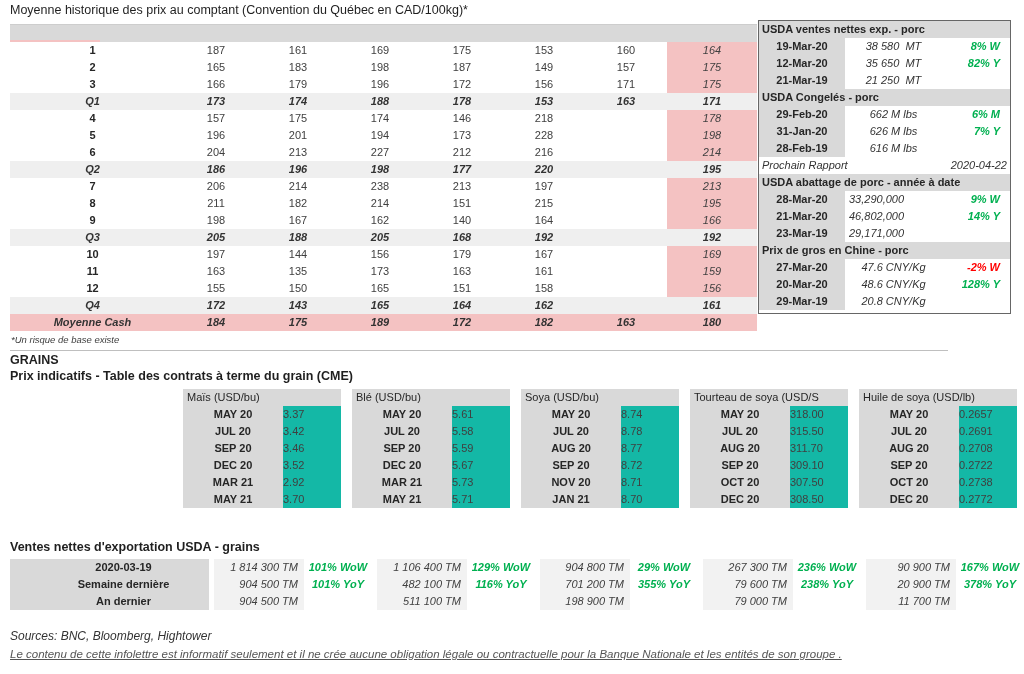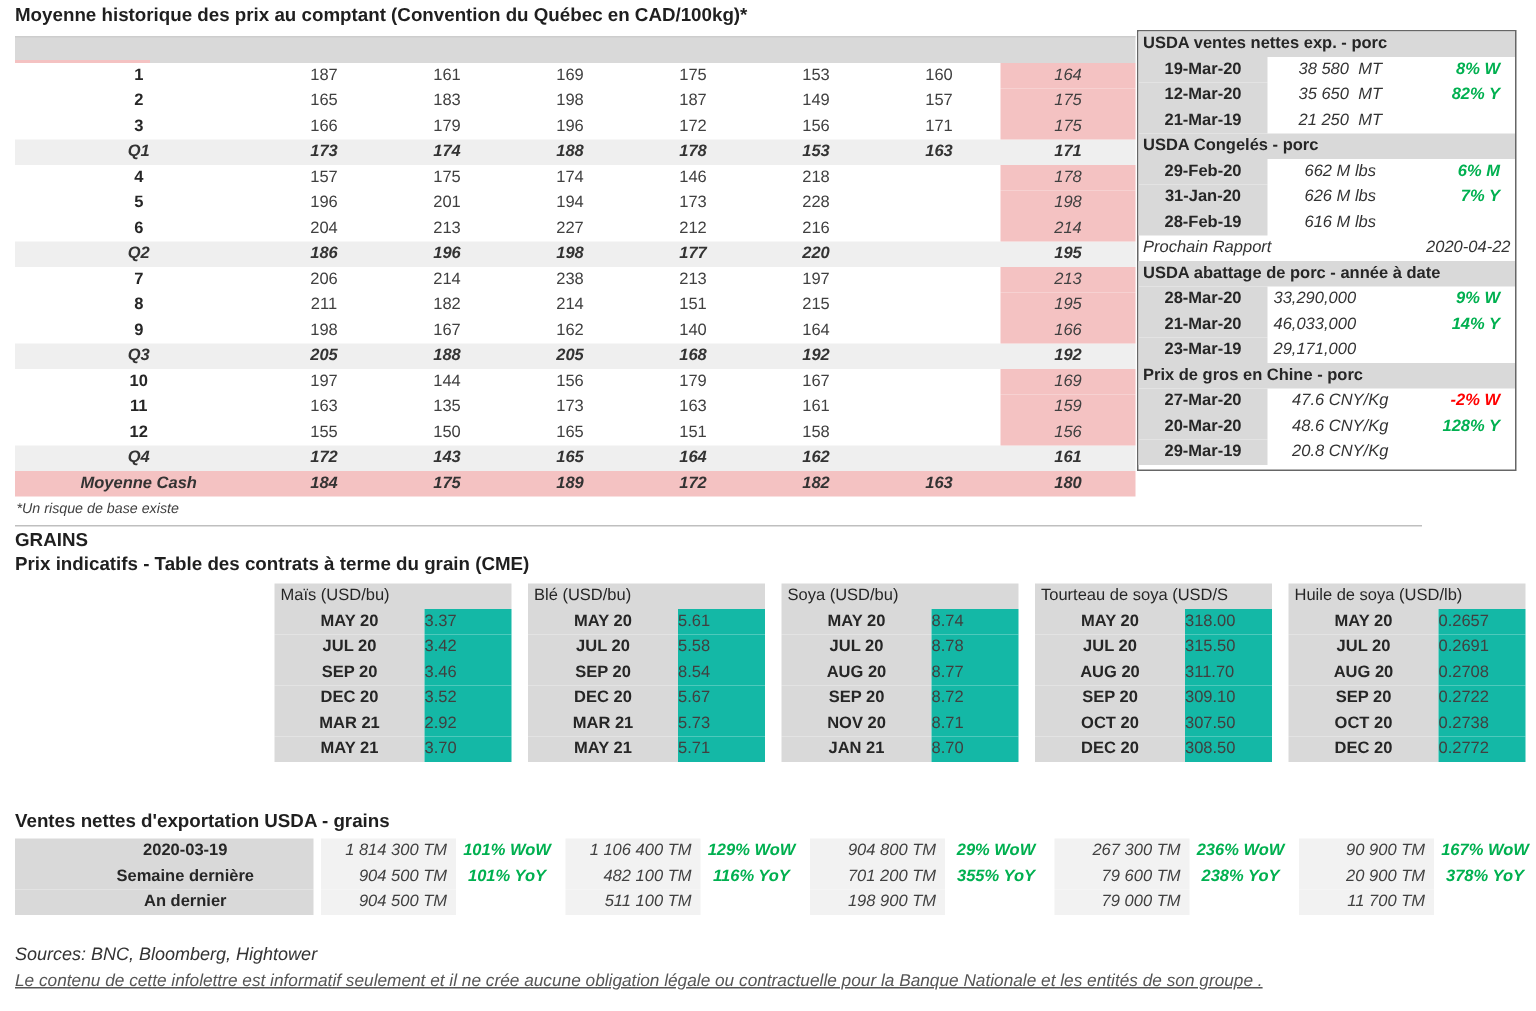--- a/index.html
+++ b/index.html
@@ -1,18 +1,18 @@
 <!DOCTYPE html>
 <html><head>
 <meta charset="utf-8">
 <style>
   html,body{margin:0;padding:0;background:#fff;}
   .page{position:relative;width:1024px;height:674px;background:#fff;overflow:hidden;
         font-family:"Liberation Sans","DejaVu Sans",sans-serif;}
-  .h-title{position:absolute;left:10px;top:3px;font-size:12.5px;font-weight:bold;color:#1f1f1f;}
+  .h-title{position:absolute;left:10px;top:3px;font-size:12.5px;font-weight:normal;color:#1f1f1f;}
   
   #main-table{position:absolute;left:10px;top:24px;width:747px;}
   .mrow{display:flex;height:17px;line-height:17px;font-size:11px;color:#404040;}
   .mc{text-align:center;overflow:hidden;}
   .c-label{width:165px;font-weight:bold;color:#262626;}
   .c-y{width:82px;}
   .c-avg{width:90px;}
   .r-head{background:#D9D9D9;border-top:1px solid #CDCDCD;flex-direction:column;}
   .r-head .c-label{font-weight:normal;color:#333;}
   .r-head .c-y{font-weight:bold;color:#262626;}
@@ -287,21 +287,21 @@
         <div>2020-04-22</div>
       </div>
       <div class="sp-h">USDA abattage de porc - année à date</div>
       <div class="sp-row">
         <div class="sp-date">28-Mar-20</div>
         <div class="sp-val left">33,290,000</div>
         <div class="sp-pct" style="color: rgb(0, 176, 80);">9% W</div>
       </div>
       <div class="sp-row">
         <div class="sp-date">21-Mar-20</div>
-        <div class="sp-val left">46,033,000</div>
+        <div class="sp-val left">46,802,000</div>
         <div class="sp-pct" style="color: rgb(0, 176, 80);">14% Y</div>
       </div>
       <div class="sp-row">
         <div class="sp-date">23-Mar-19</div>
         <div class="sp-val left">29,171,000</div>
         <div class="sp-pct"></div>
       </div>
       <div class="sp-h">Prix de gros en Chine - porc</div>
       <div class="sp-row">
         <div class="sp-date">27-Mar-20</div>
@@ -355,21 +355,21 @@
         <div class="f-row">
           <div class="f-m">MAY 20</div>
           <div class="f-v">5.61</div>
         </div>
         <div class="f-row">
           <div class="f-m">JUL 20</div>
           <div class="f-v">5.58</div>
         </div>
         <div class="f-row">
           <div class="f-m">SEP 20</div>
-          <div class="f-v">8.54</div>
+          <div class="f-v">5.59</div>
         </div>
         <div class="f-row">
           <div class="f-m">DEC 20</div>
           <div class="f-v">5.67</div>
         </div>
         <div class="f-row">
           <div class="f-m">MAR 21</div>
           <div class="f-v">5.73</div>
         </div>
         <div class="f-row">

